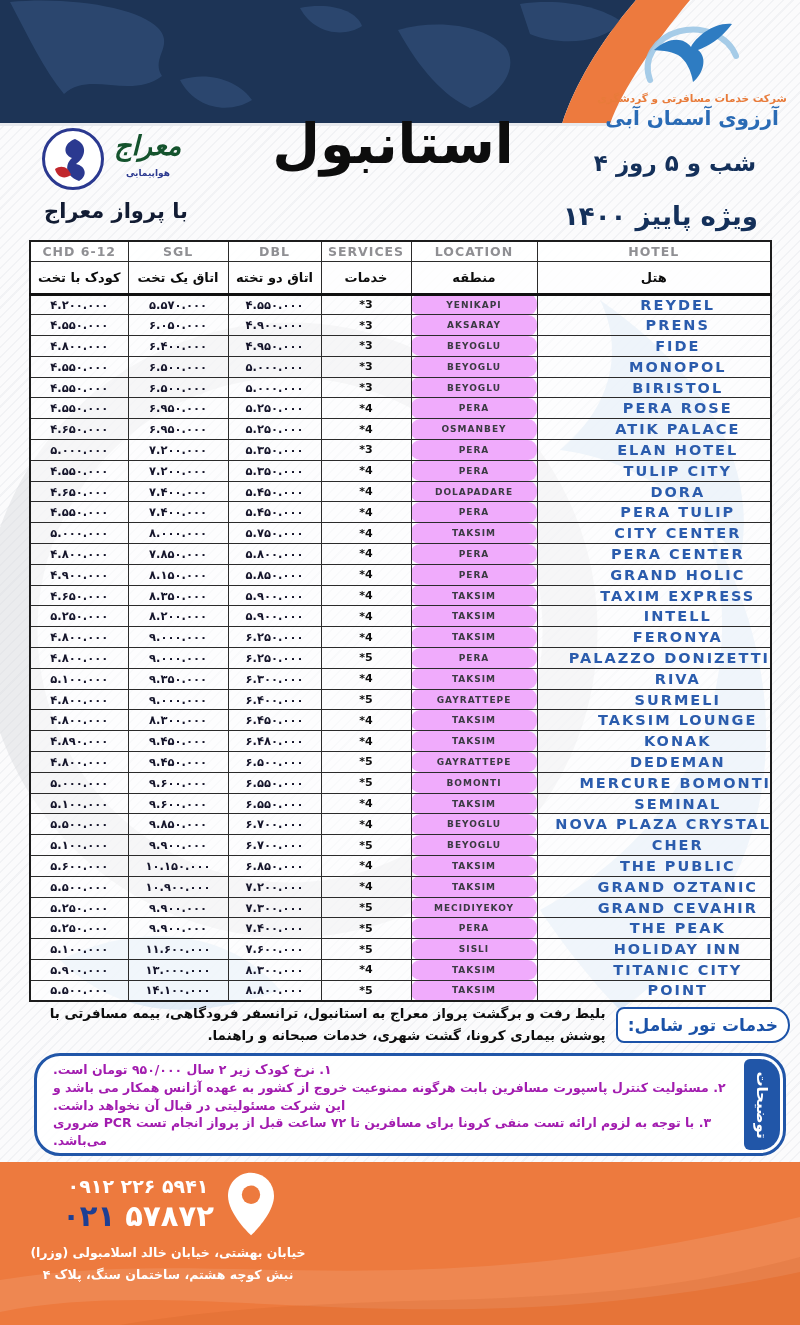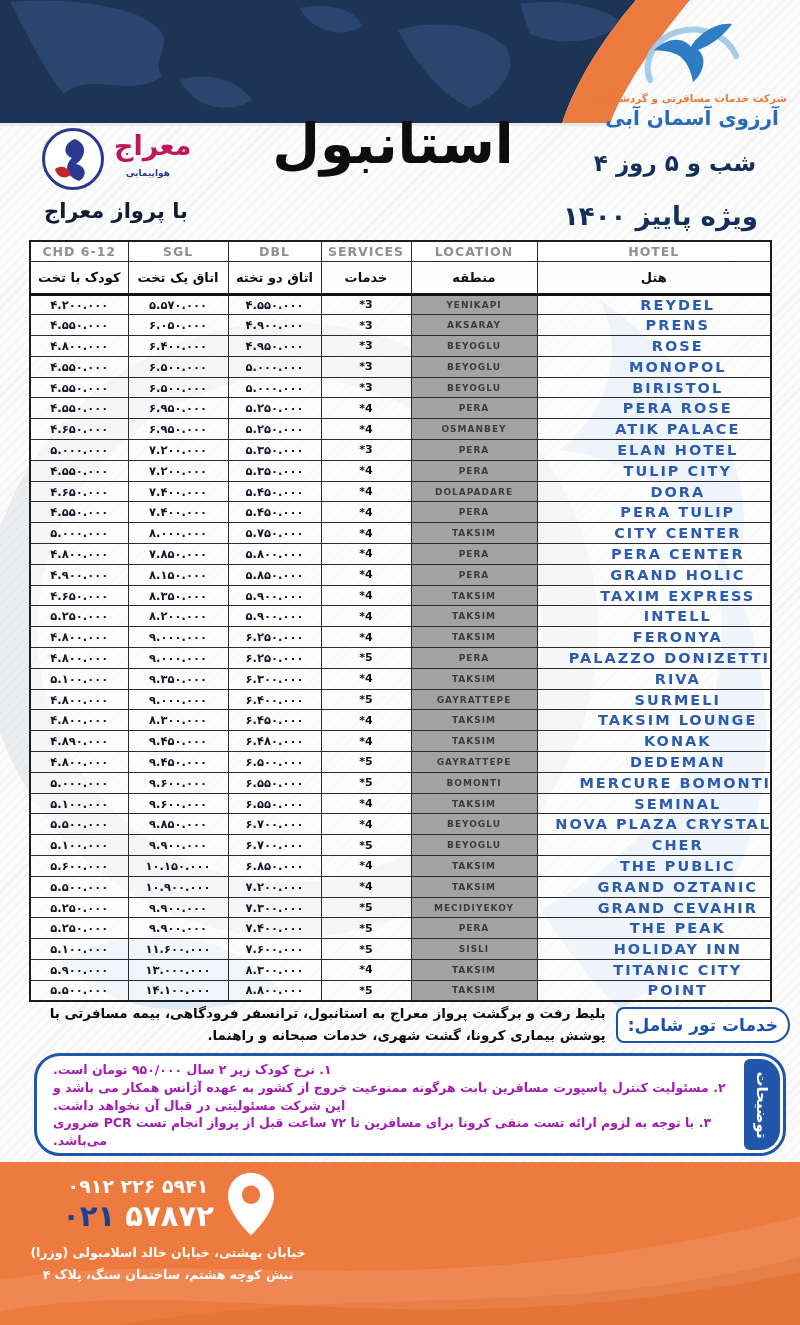--- a/index.html
+++ b/index.html
@@ -15,40 +15,40 @@
   .watermark{position:absolute; left:0; top:130px; width:800px; height:1030px; pointer-events:none;}
   
   .band{position:absolute; left:0; top:0; width:800px; height:126px;}
   .company{position:absolute; right:8px; top:16px; width:200px; text-align:center;}
   .company .bird{width:120px; height:78px; margin:0 auto;}
   .company-tagline{color:#e87b3a; font-size:10.5px; font-weight:700; margin-top:-6px;}
   .company-name{color:#2a6bb5; font-size:20px; font-weight:900; margin-top:2px;}
   .meraj{position:absolute; left:42px; top:124px; width:230px; height:76px;}
   .meraj-circle{position:absolute; left:0; top:4px; width:62px; height:62px; border:3px solid #2b3990;
     border-radius:50%; background:#fff; box-sizing:border-box;}
-  .meraj-script{position:absolute; left:72px; top:6px; color:#be185d; font-size:27px; font-weight:900;
-    letter-spacing:1px;}
+  .meraj-script{position:absolute; left:72px; top:6px; color:#14532d; font-size:27px; font-weight:900;
+    font-style:italic; letter-spacing:1px;}
   .meraj-sub{position:absolute; left:84px; top:44px; color:#2b3990; font-size:9px; font-weight:700;}
   .airline-note{position:absolute; left:44px; top:199px; font-size:21px; font-weight:900; color:#121c33;}
   .page-title{position:absolute; left:0; top:112px; width:786px; text-align:center;
     font-size:55px; font-weight:900; color:#0d0d0d; letter-spacing:1px;}
   .duration{position:absolute; right:44px; top:150px; font-size:23px; font-weight:900; color:#14305a;}
   .season{position:absolute; right:42px; top:201px; font-size:26px; font-weight:900; color:#14305a;}
   
   .tbl-wrap{position:absolute; left:29px; top:240px; width:743px; background:rgba(255,255,255,0.55);}
   table{border-collapse:collapse; table-layout:fixed; width:743px; direction:rtl; border:2px solid #1c1c1c;}
   th,td{border:1px solid #2b2b2b; padding:0; text-align:center; overflow:hidden; white-space:nowrap;}
   tr.hdr-en{height:20px;}
   tr.hdr-en th{font-size:12.5px; font-weight:700; color:#8f8f93; letter-spacing:1px; background:rgba(255,255,255,0.7);}
   tr.hdr-fa{height:33px;}
   tr.hdr-fa th{font-size:13px; font-weight:900; color:#0d0d0d; border-bottom:3px solid #111; background:rgba(255,255,255,0.6);}
   tbody tr{height:20.8px;}
   td.c-price{font-size:11.5px; font-weight:800; color:#15152b;}
   td.c-serv{font-size:11px; font-weight:800; color:#0d0d0d;}
-  td.c-loc{font-size:9px; font-weight:800; color:#3a3a42; letter-spacing:1px; background:#a3a3a3;}
+  td.c-loc{font-size:9px; font-weight:800; color:#3a3a42; letter-spacing:1px; background:#f0abfc;border-radius:9px;}
   td.c-hotel{font-size:14.5px; font-weight:800; color:#2b5cad; letter-spacing:2px;padding-left:48px;}
   
   .svc{position:absolute; right:10px; top:1003px; width:782px; direction:rtl; display:flex; gap:10px; align-items:flex-start;}
   .svc-label{flex:0 0 auto; margin-top:4px; border:2.5px solid #1b52a8; border-radius:8px 18px 18px 8px;
     padding:6px 10px; color:#1b52a8; font-size:17px; font-weight:900; background:#fff;}
   .svc-text{flex:1 1 auto; font-size:13.5px; font-weight:800; color:#0d0d0d; line-height:1.62; text-align:right; padding-left:14px;}
   
   .notes{position:absolute; left:34px; top:1053px; width:752px; height:103px; box-sizing:border-box;
     border:3.5px solid #2156a8; border-radius:26px; background:rgba(255,255,255,0.85); direction:rtl;}
   .notes-tab{position:absolute; top:3px; bottom:3px; right:3px; width:36px; background:#2156a8;
@@ -161,21 +161,21 @@
     </tr>
           <tr>
       <td class="c-hotel">PRENS</td>
       <td class="c-loc">AKSARAY</td>
       <td class="c-serv">3*</td>
       <td class="c-price">۴.۹۰۰.۰۰۰</td>
       <td class="c-price">۶.۰۵۰.۰۰۰</td>
       <td class="c-price">۴.۵۵۰.۰۰۰</td>
     </tr>
           <tr>
-      <td class="c-hotel">ROSE</td>
+      <td class="c-hotel">FIDE</td>
       <td class="c-loc">BEYOGLU</td>
       <td class="c-serv">3*</td>
       <td class="c-price">۴.۹۵۰.۰۰۰</td>
       <td class="c-price">۶.۴۰۰.۰۰۰</td>
       <td class="c-price">۴.۸۰۰.۰۰۰</td>
     </tr>
           <tr>
       <td class="c-hotel">MONOPOL</td>
       <td class="c-loc">BEYOGLU</td>
       <td class="c-serv">3*</td>

